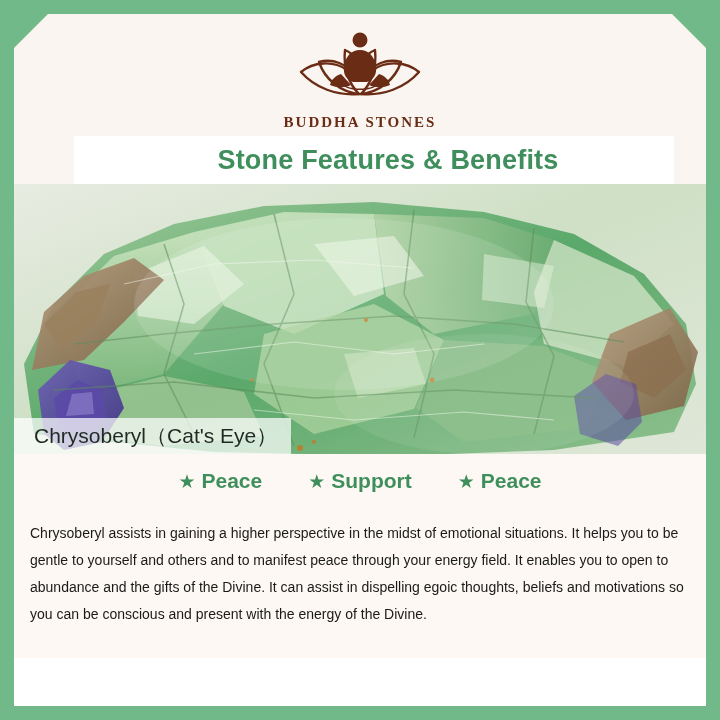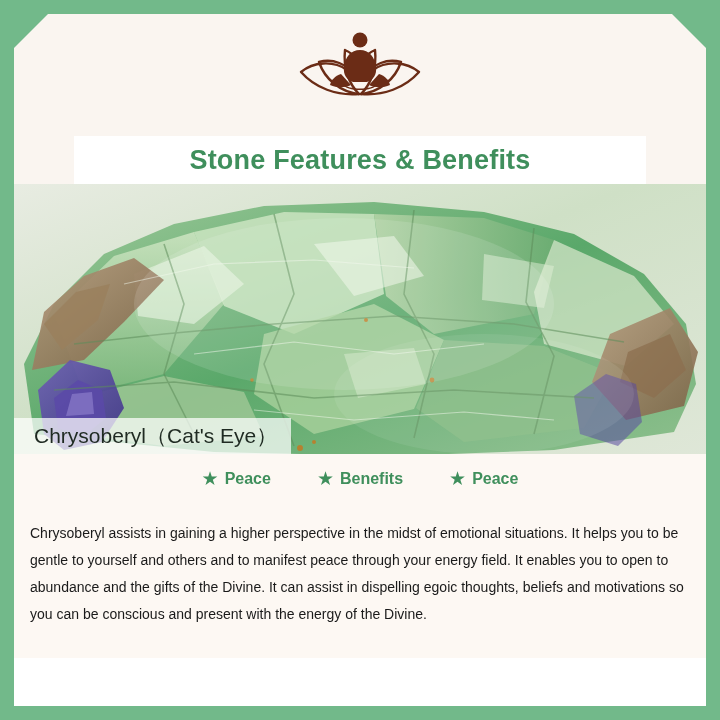--- a/index.html
+++ b/index.html
@@ -88,20 +88,21 @@
   .title-band {
     position: absolute;
     left: 60px;
     top: 122px;
     width: 572px;
     height: 48px;
     background: #ffffff;
     display: flex;
     align-items: center;
     justify-content: center;
+    padding-left: 28px;
   }
   .title-text {
     font-size: 27px;
     font-weight: 700;
     color: #3f8f5c;
     letter-spacing: 0.2px;
     font-family: "Liberation Sans", sans-serif;
   }
 
   
@@ -150,21 +151,21 @@
     display: flex;
     align-items: center;
     gap: 6px;
   }
   .kw-star {
     color: #3f8f5c;
     font-size: 19px;
     line-height: 1;
   }
   .kw-label {
-    font-size: 16px;
+    font-size: 21px;
     font-weight: 700;
     color: #3f8f5c;
     font-family: "Liberation Sans", sans-serif;
     text-align: center;
   }
 
   
   .description {
     position: absolute;
     left: 16px;
@@ -222,20 +223,21 @@
           <g fill="#6b2c16">
 
             <circle cx="75" cy="18" r="7.5"></circle>
             <path d="M75 28 C66 28 60 35 59 45 C58 53 62 58 68 60 L82 60 C88 58 92 53 91 45 C90 35 84 28 75 28 Z"></path>
             <path d="M56 52 C50 54 46 58 45 63 C52 66 60 66 66 63 Z"></path>
             <path d="M94 52 C100 54 104 58 105 63 C98 66 90 66 84 63 Z"></path>
             <path d="M58 62 C64 68 86 68 92 62 C90 70 60 70 58 62 Z"></path>
           </g>
         </svg>
       </span>
+      <div class="logo-text">BUDDHA STONES</div>
     </div>
 
     <div class="title-band">
       <span class="title-text">Stone Features &amp; Benefits</span>
     </div>
 
     <div class="stone-photo">
       <svg width="692" height="276" viewBox="0 0 692 276" xmlns="http://www.w3.org/2000/svg">
         <defs>
           <linearGradient id="bg1" x1="0" y1="0" x2="1" y2="1">
@@ -328,21 +330,21 @@
       <span class="caption-text">Chrysoberyl（Cat's Eye）</span>
     </div>
 
     <div class="keywords">
       <div class="keyword">
         <span class="kw-star">★</span>
         <span class="kw-label">Peace</span>
       </div>
       <div class="keyword">
         <span class="kw-star">★</span>
-        <span class="kw-label">Benefits</span>
+        <span class="kw-label">Support</span>
       </div>
       <div class="keyword">
         <span class="kw-star">★</span>
         <span class="kw-label">Peace</span>
       </div>
     </div>
 
     <p class="description">Chrysoberyl assists in gaining a higher perspective in the midst of emotional situations. It helps you to be gentle to yourself and others and to manifest peace through your energy field. It enables you to open to abundance and the gifts of the Divine. It can assist in dispelling egoic thoughts, beliefs and motivations so you can be conscious and present with the energy of the Divine.</p>
 
     <div class="bottom-space"></div>

